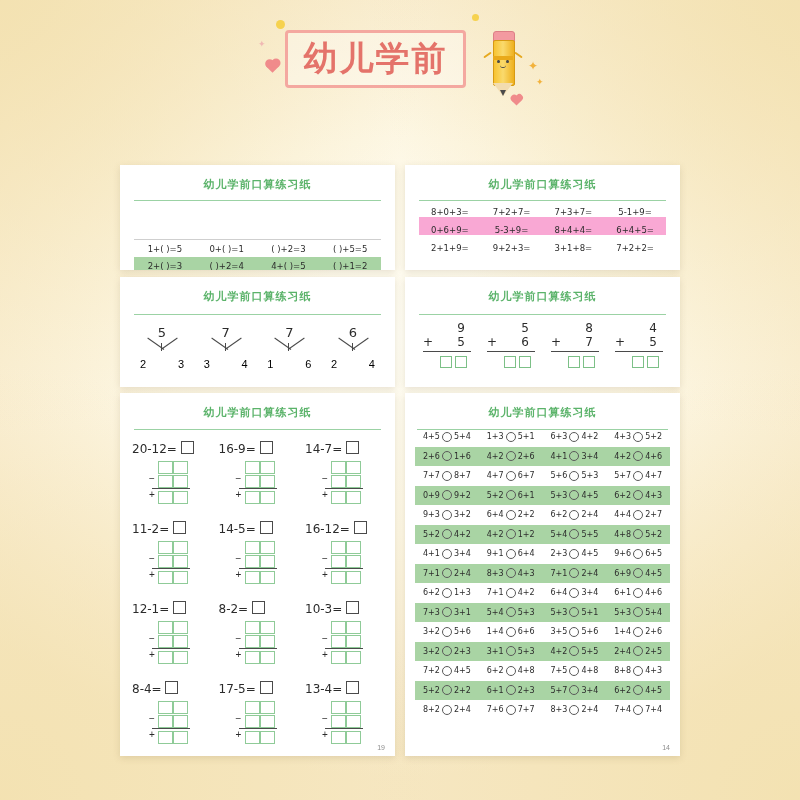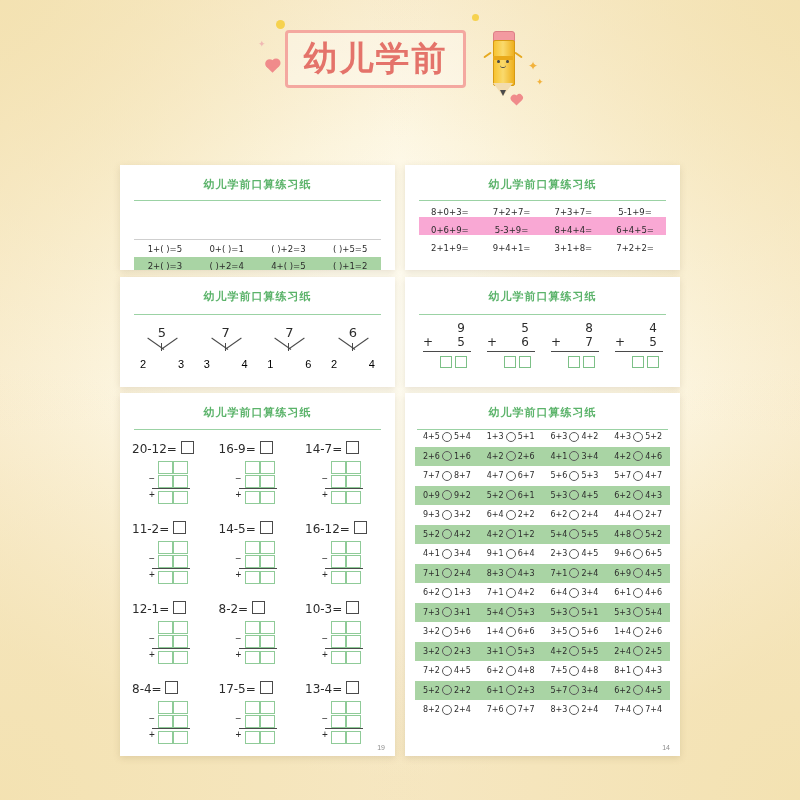--- a/index.html
+++ b/index.html
@@ -467,21 +467,21 @@
         <div class="cell eq">5-1+9=</div>
       </div>
       <div class="rowD alt">
         <div class="cell eq">0+6+9=</div>
         <div class="cell eq">5-3+9=</div>
         <div class="cell eq">8+4+4=</div>
         <div class="cell eq">6+4+5=</div>
       </div>
       <div class="rowD">
         <div class="cell eq">2+1+9=</div>
-        <div class="cell eq">9+4+1=</div>
+        <div class="cell eq">9+2+3=</div>
         <div class="cell eq">3+1+8=</div>
         <div class="cell eq">7+2+2=</div>
       </div>
     </div>
 </div>
 
 <div class="sheet" id="sheetE">
   <div class="sheet-title" style="margin-top:12px;font-size:11px;">幼儿学前口算练习纸</div>
   <div class="rule" style="margin:10px 14px 0 14px;"></div>
   <div class="vaddRow" id="vaddRow">
@@ -814,21 +814,21 @@
           <span>6+2</span>
           <span class="circ"></span>
           <span>4+8</span>
         </div>
         <div class="cmp eq">
           <span>7+5</span>
           <span class="circ"></span>
           <span>4+8</span>
         </div>
         <div class="cmp eq">
-          <span>8+1</span>
+          <span>8+8</span>
           <span class="circ"></span>
           <span>4+3</span>
         </div>
       </div>
       <div class="rowF alt">
         <div class="cmp eq">
           <span>5+2</span>
           <span class="circ"></span>
           <span>2+2</span>
         </div>

